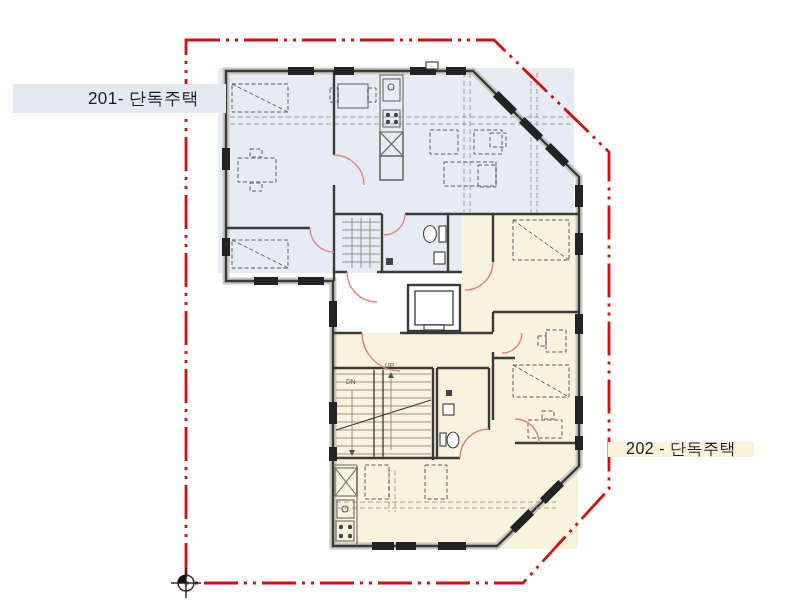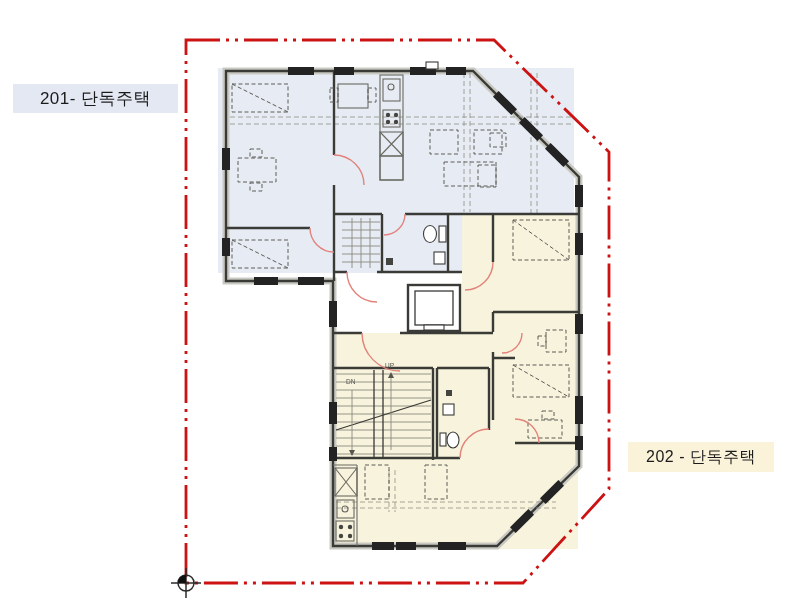--- a/index.html
+++ b/index.html
@@ -19,22 +19,22 @@
   .fix{fill:#ffffff;stroke:var(--wall-dark);stroke-width:1.1;}
   .tint201{fill:var(--tint-201);}
   .tint202{fill:var(--tint-202);}
   .boundary{fill:none;stroke:var(--boundary-red);stroke-width:2.8;stroke-dasharray:34 6 3 6 3 6;}
   .marker{stroke:#2b2b2b;stroke-width:1.5;fill:none;}
   .stair-label{font-size:6.5px;fill:#55554e;font-family:"Liberation Sans",sans-serif;}
 
   
   .unit-label{position:absolute;display:flex;align-items:center;justify-content:center;
     color:#1b1b1b;letter-spacing:0.5px;}
-  .label-201{left:13px;top:84px;width:165px;height:29px;background:var(--label-bg-201);font-size:17px;}
-  .label-202{left:628px;top:442px;width:146px;height:30px;background:var(--label-bg-202);font-size:16px;}
+  .label-201{left:13px;top:84px;width:165px;height:29px;background:var(--label-bg-201);font-size:17px;padding-left:48px;}
+  .label-202{left:608px;top:442px;width:146px;height:15px;background:var(--label-bg-202);font-size:16px;}
 </style>
 </head>
 <body>
 
 <div id="stage">
   <svg width="785" height="603" viewBox="0 0 785 603">
 
     <g>
       <path class="tint201" d="M218,68 L574,68 L574,214 L462,214 L462,273 L218,273 Z"></path>
     </g>

